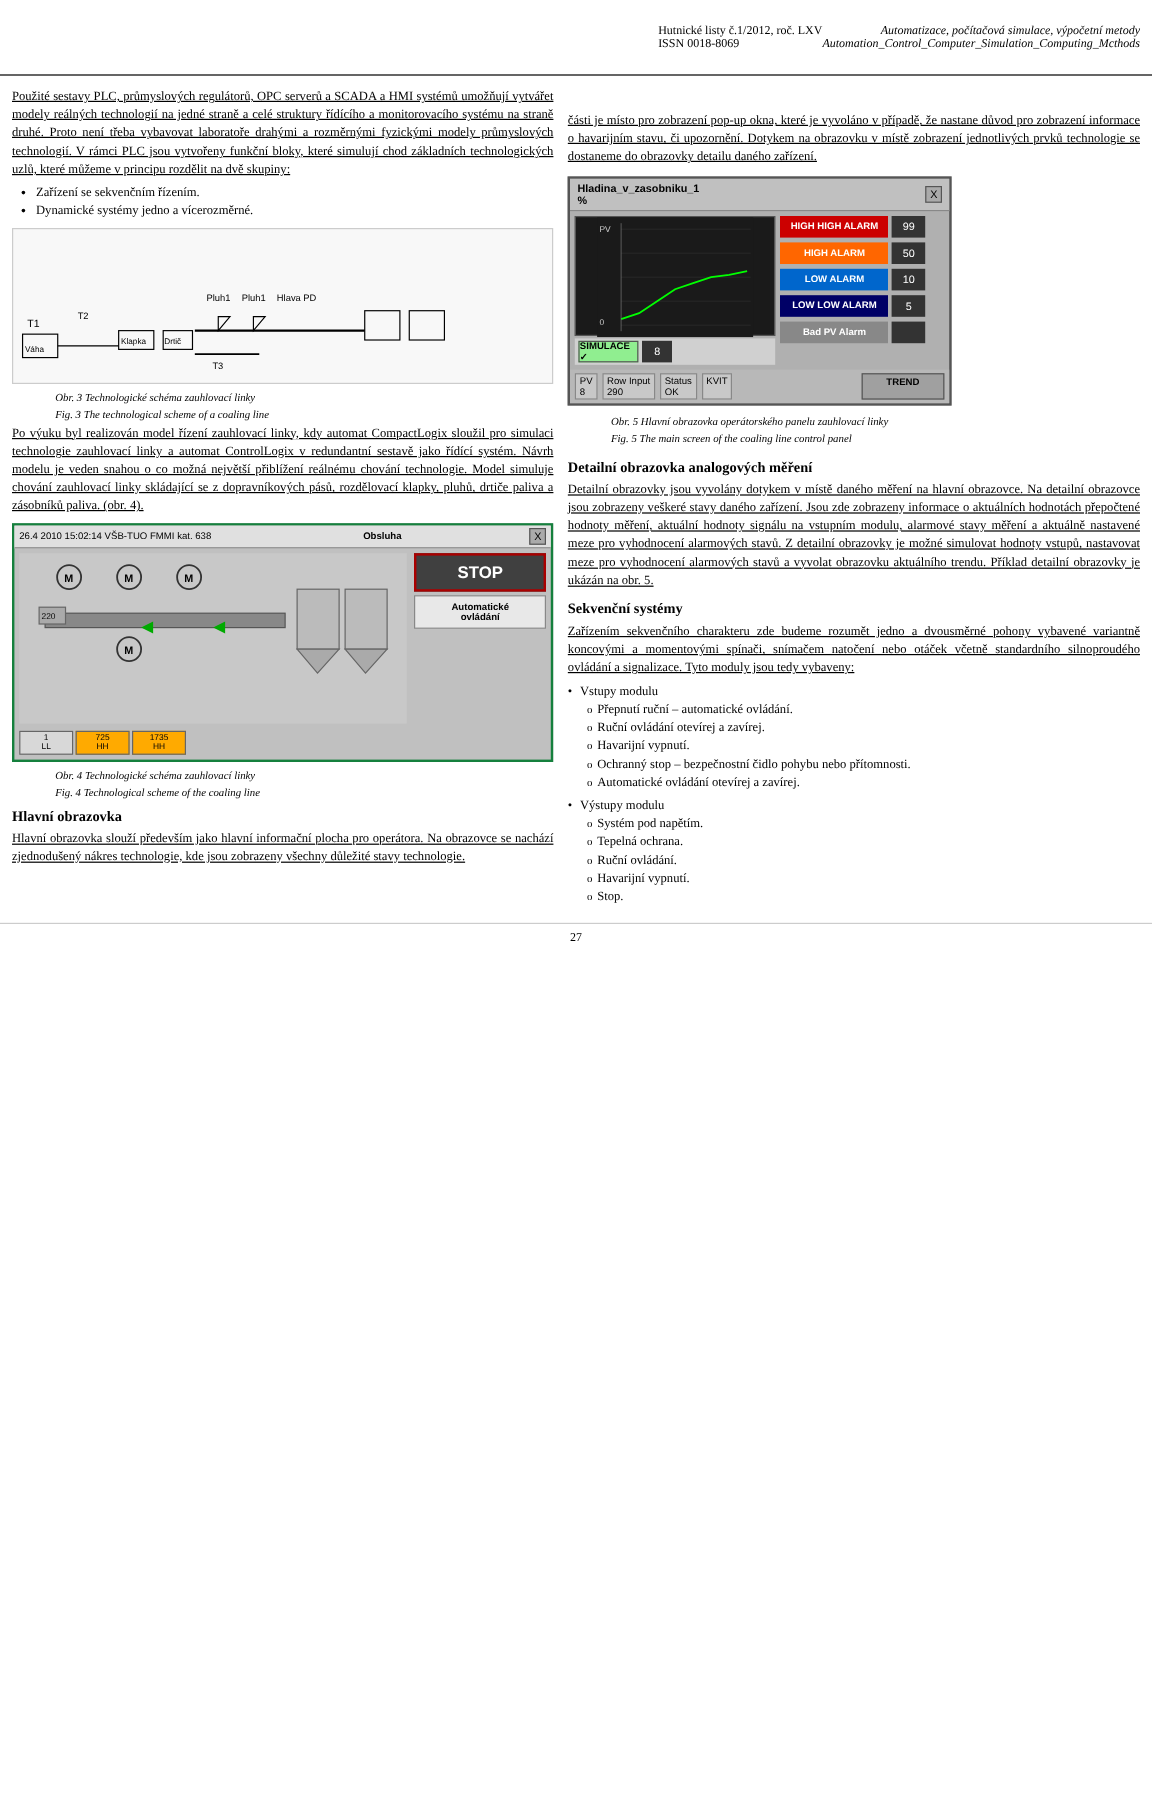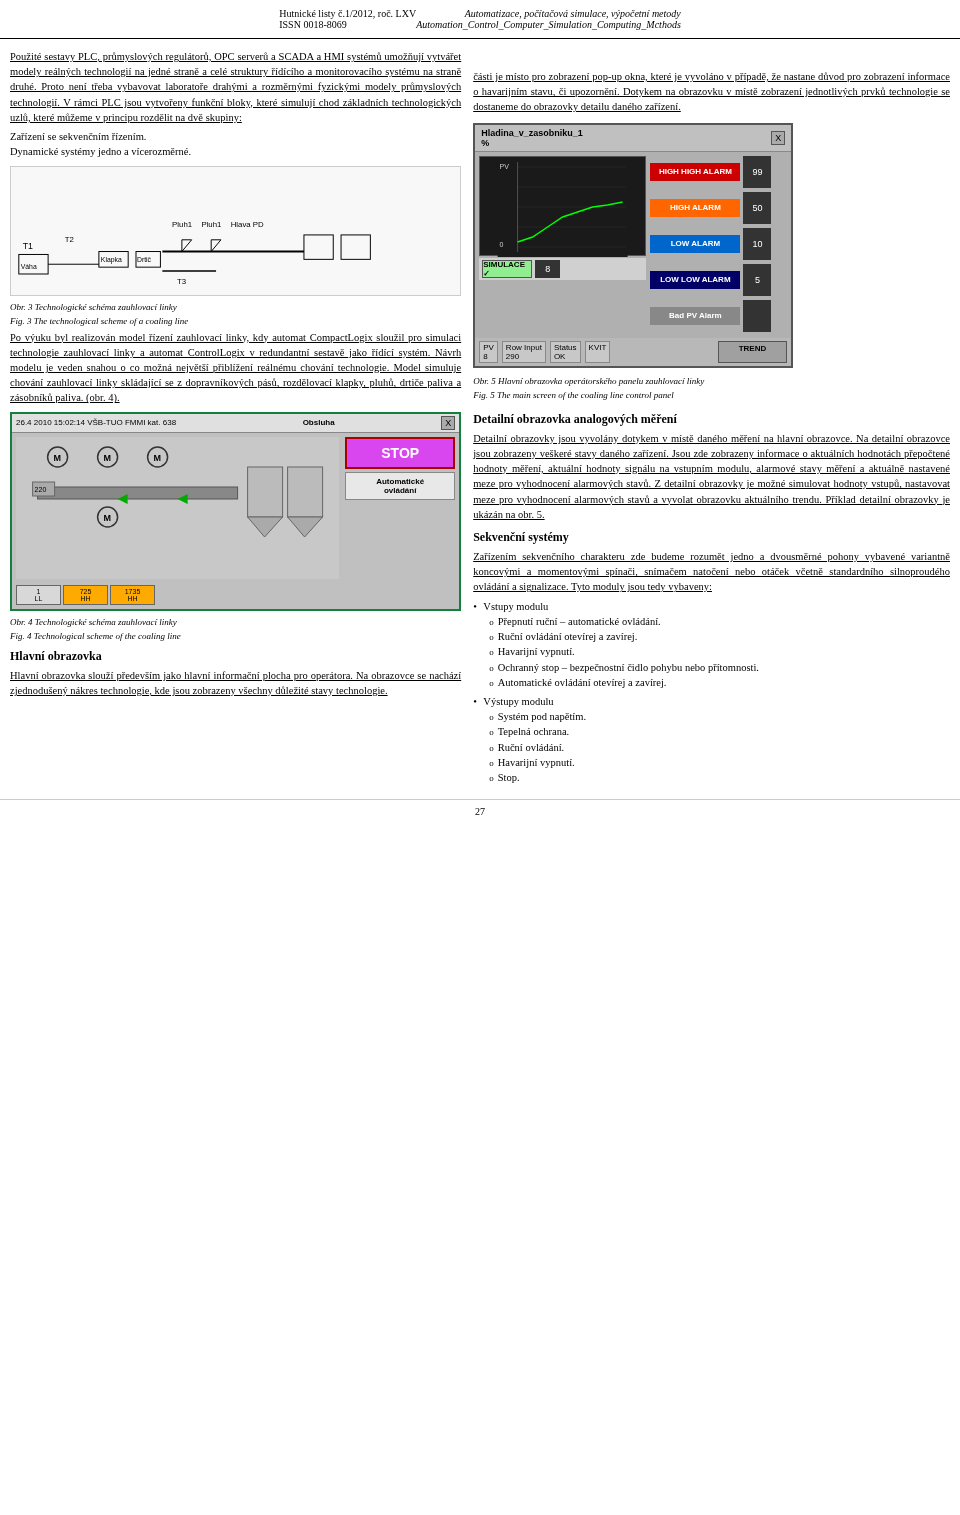--- a/index.html
+++ b/index.html
@@ -7,23 +7,23 @@
       width: 960px;
       min-height: 1515px;
       font-family: "Times New Roman", Times, serif;
       font-size: 10.5px;
       color: #000;
       background: #fff;
       padding: 0;
     }
     .header {
       display: flex;
-      justify-content: center;
+      justify-content: flex-end;
       border-bottom: 1px solid #000;
-      padding: 8px 10px;
+      padding: 20px 10px;
       font-size: 10px;
     }
     .header-left { text-align: left; }
     .header-right { text-align: right; }
     .header-right .title-main { font-style: italic; }
     .header-right .title-sub { font-style: italic; }
 
     .content {
       display: flex;
       padding: 10px 10px 0 10px;
@@ -47,20 +47,21 @@
       font-weight: bold;
       margin: 8px 0 4px 0;
     }
     p {
       text-align: justify;
       line-height: 1.45;
       margin-bottom: 4px;
       text-decoration: underline;
     }
     ul {
+      margin-left: 20px;
       margin-bottom: 4px;
     }
     ul li {
       line-height: 1.45;
     }
 
     
     .alarm-panel {
       border: 2px solid #555;
       background: #b0b0b0;
@@ -162,21 +163,21 @@
     }
     .alarm-label.hha { background: #cc0000; color: #fff; }
     .alarm-label.ha  { background: #ff6600; color: #fff; }
     .alarm-label.la  { background: #0066cc; color: #fff; }
     .alarm-label.lla { background: #000066; color: #fff; }
     .alarm-label.bad { background: #888; color: #fff; }
     .alarm-val {
       background: #333;
       color: #fff;
       width: 28px;
-      height: 32px;
+      height: 18px;
       display: flex;
       align-items: center;
       justify-content: center;
       font-size: 9px;
     }
     .ap-footer {
       display: flex;
       gap: 4px;
       padding: 3px 4px;
       background: #b8b8b8;
@@ -206,20 +207,21 @@
       margin: 6px 0;
       border: 1px solid #ccc;
       background: #f8f8f8;
     }
 
     .fig-caption {
       font-size: 9px;
       text-align: left;
       margin-bottom: 4px;
       font-style: italic;
+      margin-left: 36px;
     }
 
     
     .hmi2-panel {
       border: 2px solid #15803d;
       background: #c0c0c0;
       margin: 6px 0;
       font-family: Arial, sans-serif;
       font-size: 8px;
       width: 100%;
@@ -250,21 +252,21 @@
       position: relative;
       min-height: 140px;
     }
     .hmi2-sidebar {
       width: 110px;
       display: flex;
       flex-direction: column;
       gap: 3px;
     }
     .stop-btn {
-      background: #d946ef;
+      background: #404040;
       color: #fff;
       font-weight: bold;
       font-size: 14px;
       padding: 6px 10px;
       border: 2px solid #aa0000;
       text-align: center;
     }
     .auto-btn {
       background: #e8e8e8;
       border: 1px solid #888;

